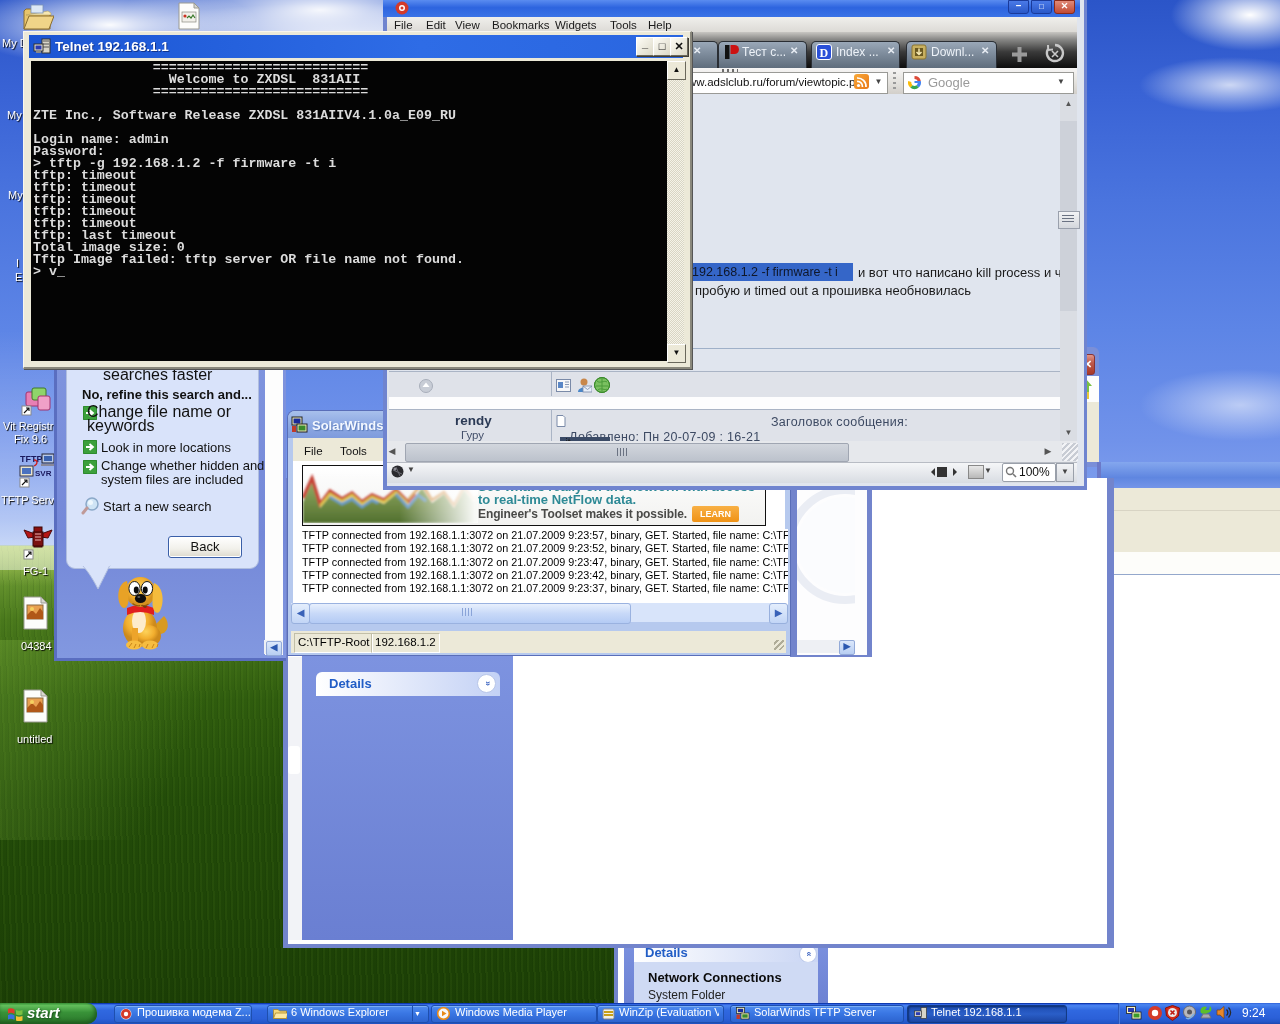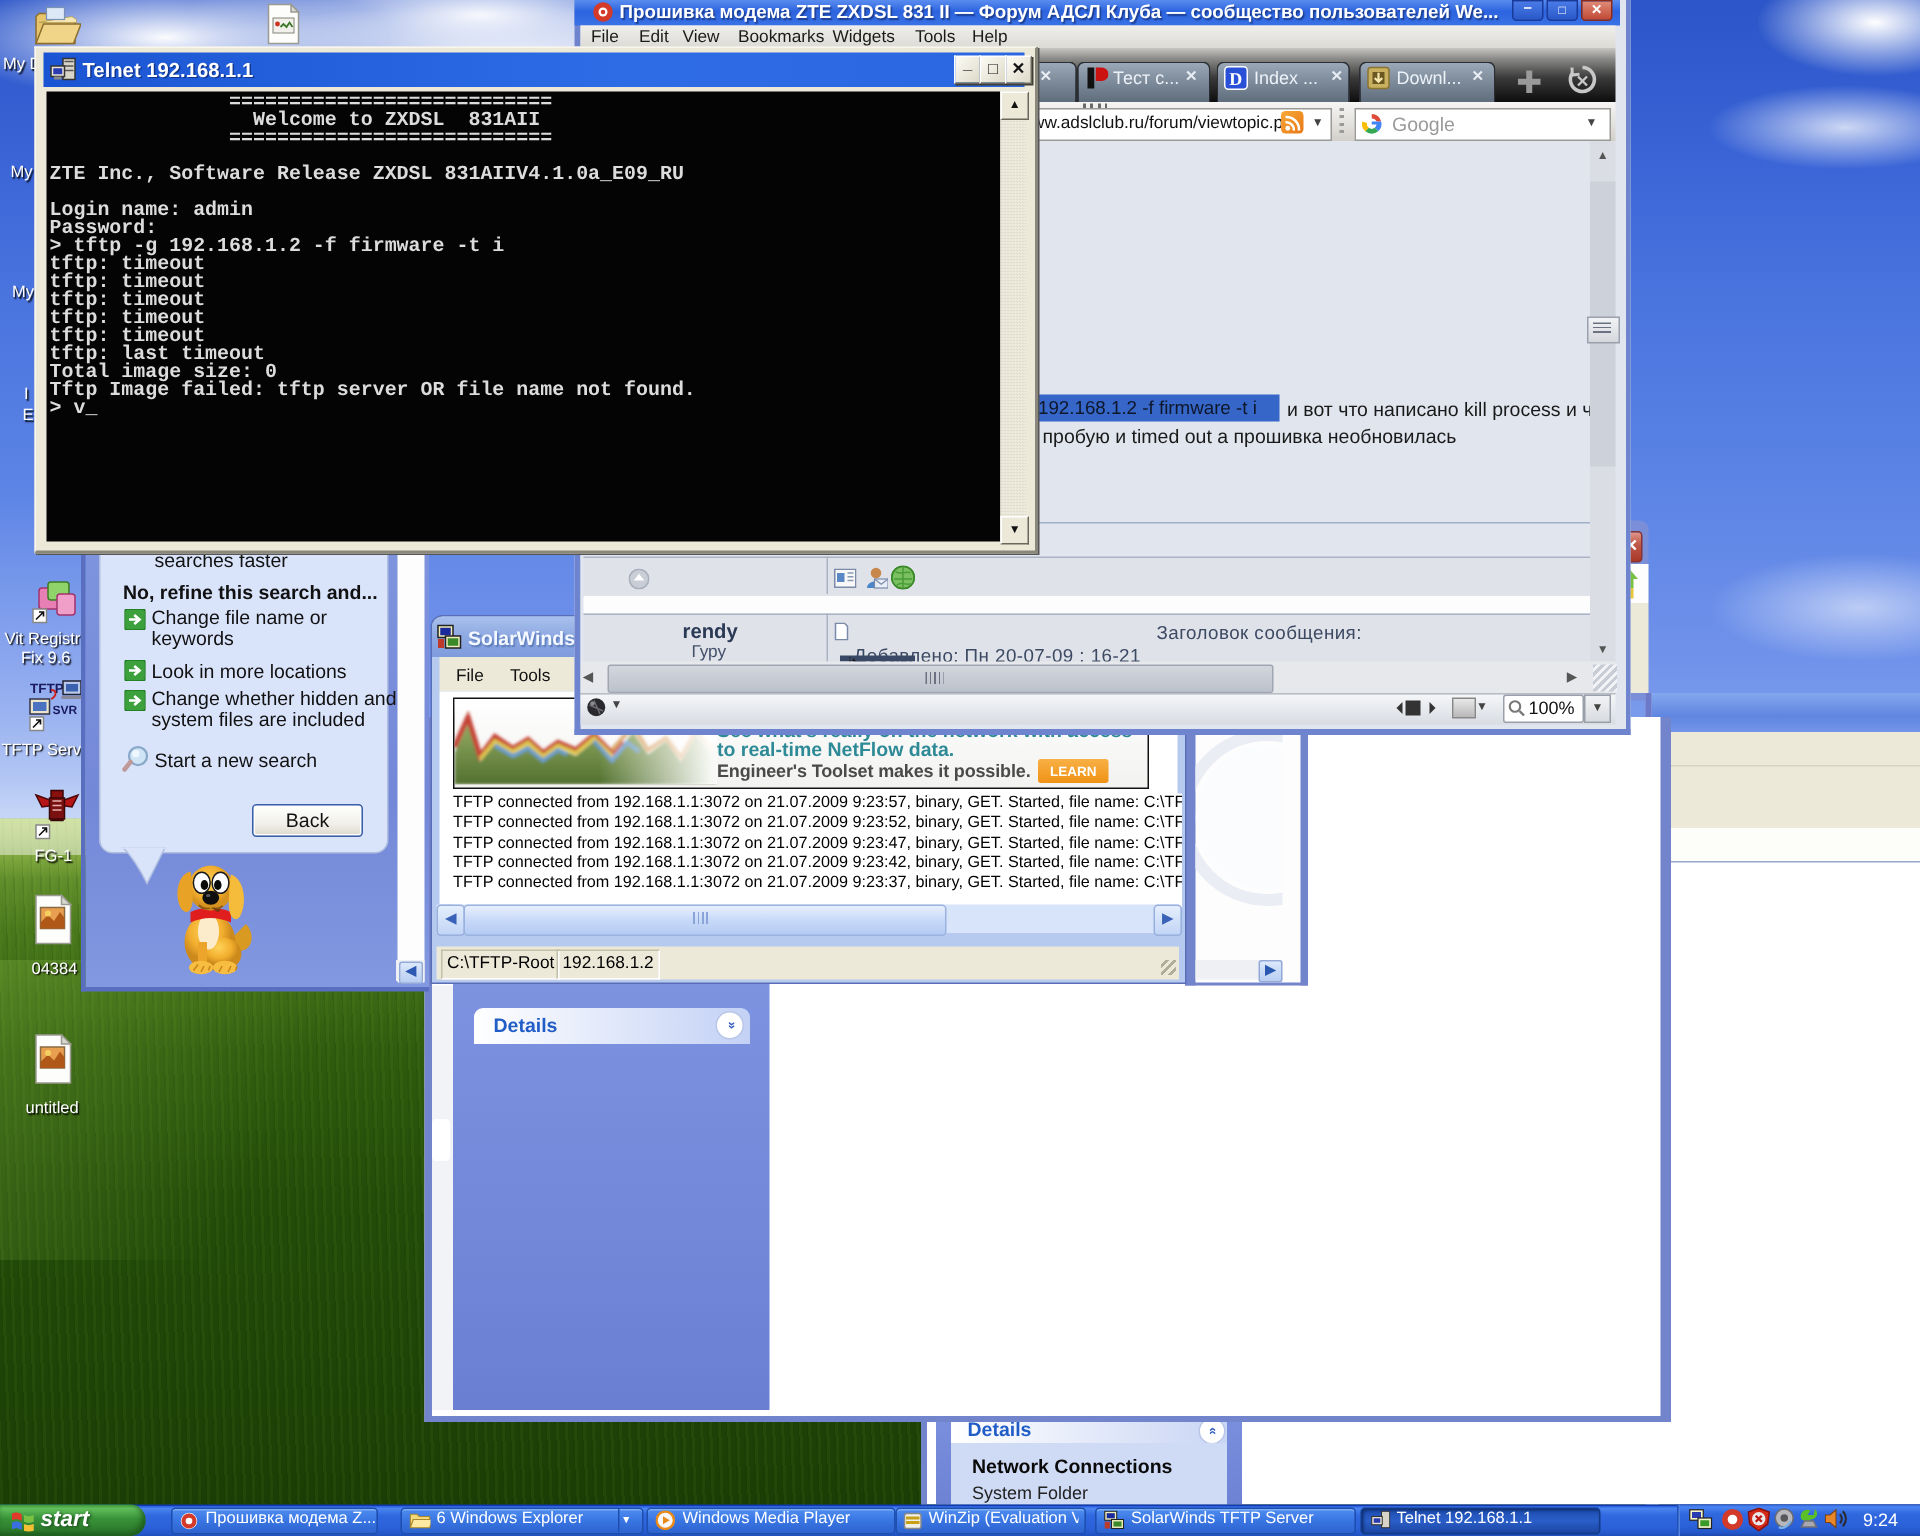--- a/index.html
+++ b/index.html
@@ -137,27 +137,27 @@
 <div class="ab" style="left:54px;top:350px;width:229px;height:308px;background:linear-gradient(180deg,#8095de,#7488d8 60%,#8298e0);border-left:3px solid #5a6ec0;border-bottom:3px solid #5a6ec0;"></div>
 <div class="ab" style="left:265px;top:350px;width:18px;height:305px;background:#fdfdfd;"></div>
 <div class="ab" style="left:264px;top:640px;width:19px;height:14px;background:#eef0f4;"></div>
 <div class="ab" style="left:266px;top:641px;width:14px;height:13px;background:linear-gradient(180deg,#dce8fb,#b8cef2);border:1px solid #93aad8;border-radius:2px;color:#2b58b0;font-size:9px;line-height:11px;text-align:center;font-weight:bold;">◀</div>
 
 <div class="ab" style="left:66px;top:352px;width:191px;height:215px;background:#d9e3fa;border:1px solid #b0bedf;border-radius:9px;"></div>
 <svg class="ab" style="left:80px;top:565px;" width="40" height="26">
       <path d="M2 0 L30 0 L18 24 C14 16 8 6 2 0 Z" fill="#d9e3fa" stroke="#b0bedf" stroke-width="1"></path>
       <path d="M2 0 L30 0" stroke="#d9e3fa" stroke-width="2"></path>
     </svg>
-<div class="ab" style="left:103px;top:366px;color:#111;font-size:13px;">searches faster</div>
+<div class="ab" style="left:103px;top:366px;color:#111;font-size:16px;">searches faster</div>
 <div class="ab" style="left:82px;top:387px;color:#111;font-size:13px;font-weight:bold;">No, refine this search and...</div>
 <svg class="ab" style="left:83px;top:406px;" width="14" height="14">
       <rect x="0" y="0" width="14" height="14" rx="2" fill="#3ca03c" stroke="#1e7a1e"></rect>
       <path d="M3 7 L9 7 M6.5 4 L10 7 L6.5 10" stroke="#fff" stroke-width="1.8" fill="none"></path>
     </svg>
-<div class="ab" style="left:101px;top:405px;color:#111;font-size:13px;line-height:14px;">Change file name or<br>keywords</div>
+<div class="ab" style="left:87px;top:405px;color:#111;font-size:16px;line-height:14px;">Change file name or<br>keywords</div>
 <svg class="ab" style="left:83px;top:440px;" width="14" height="14">
       <rect x="0" y="0" width="14" height="14" rx="2" fill="#3ca03c" stroke="#1e7a1e"></rect>
       <path d="M3 7 L9 7 M6.5 4 L10 7 L6.5 10" stroke="#fff" stroke-width="1.8" fill="none"></path>
     </svg>
 <div class="ab" style="left:101px;top:440px;color:#111;font-size:13px;">Look in more locations</div>
 <svg class="ab" style="left:83px;top:460px;" width="14" height="14">
       <rect x="0" y="0" width="14" height="14" rx="2" fill="#3ca03c" stroke="#1e7a1e"></rect>
       <path d="M3 7 L9 7 M6.5 4 L10 7 L6.5 10" stroke="#fff" stroke-width="1.8" fill="none"></path>
     </svg>
 <div class="ab" style="left:101px;top:459px;color:#111;font-size:13px;line-height:14px;">Change whether hidden and<br>system files are included</div>
@@ -274,21 +274,20 @@
 <div class="ab" style="left:774px;top:640px;width:10px;height:10px;background:repeating-linear-gradient(135deg,transparent 0 2px,#b0ad98 2px 4px);"></div>
 
 <div class="ab" style="left:383px;top:0;width:697px;height:486px;background:#e0e5ee;border-left:4px solid #6f84cf;border-right:3px solid #6f84cf;border-bottom:4px solid #6f84cf;"></div>
 
 <div class="ab" style="left:383px;top:0;width:697px;height:17px;background:linear-gradient(180deg,#5a8cf0 0%,#2d64df 45%,#3a72e6 100%);"></div>
 <svg class="ab" style="left:395px;top:1px;" width="14" height="14">
       <circle cx="7" cy="7" r="6.5" fill="#d43a2a"></circle>
       <circle cx="7" cy="7" r="3" fill="#fff"></circle>
       <circle cx="7" cy="7" r="1.5" fill="#d43a2a"></circle>
     </svg>
-<div class="ab" style="left:413px;top:1px;color:#fff;font-weight:bold;font-size:12.5px;text-shadow:1px 1px 1px #1a3a8a;white-space:nowrap;">Прошивка модема ZTE ZXDSL 831 II — Форум АДСЛ Клуба — сообщество пользователей We...</div>
 <div class="ab" style="left:1008px;top:0;width:19px;height:12px;background:linear-gradient(180deg,#4a7ae8,#2a58c8);border:1px solid #1a3a9a;border-radius:0 0 3px 3px;color:#fff;font-size:10px;font-weight:bold;text-align:center;line-height:10px;">–</div>
 <div class="ab" style="left:1031px;top:0;width:19px;height:12px;background:linear-gradient(180deg,#4a7ae8,#2a58c8);border:1px solid #1a3a9a;border-radius:0 0 3px 3px;color:#fff;font-size:8px;font-weight:bold;text-align:center;line-height:11px;">□</div>
 <div class="ab" style="left:1054px;top:0;width:19px;height:12px;background:linear-gradient(180deg,#e08a78,#c04a34);border:1px solid #8a2a1a;border-radius:0 0 3px 3px;color:#fff;font-size:9px;font-weight:bold;text-align:center;line-height:11px;">✕</div>
 
 <div class="ab" style="left:387px;top:17px;width:690px;height:15px;background:linear-gradient(180deg,#f0efec,#dcdad5);"></div>
 <div class="ab" style="left:394px;top:19px;color:#1a1a1a;font-size:11.5px;">File</div>
 <div class="ab" style="left:426px;top:19px;color:#1a1a1a;font-size:11.5px;">Edit</div>
 <div class="ab" style="left:455px;top:19px;color:#1a1a1a;font-size:11.5px;">View</div>
 <div class="ab" style="left:492px;top:19px;color:#1a1a1a;font-size:11.5px;">Bookmarks</div>
 <div class="ab" style="left:555px;top:19px;color:#1a1a1a;font-size:11.5px;">Widgets</div>

